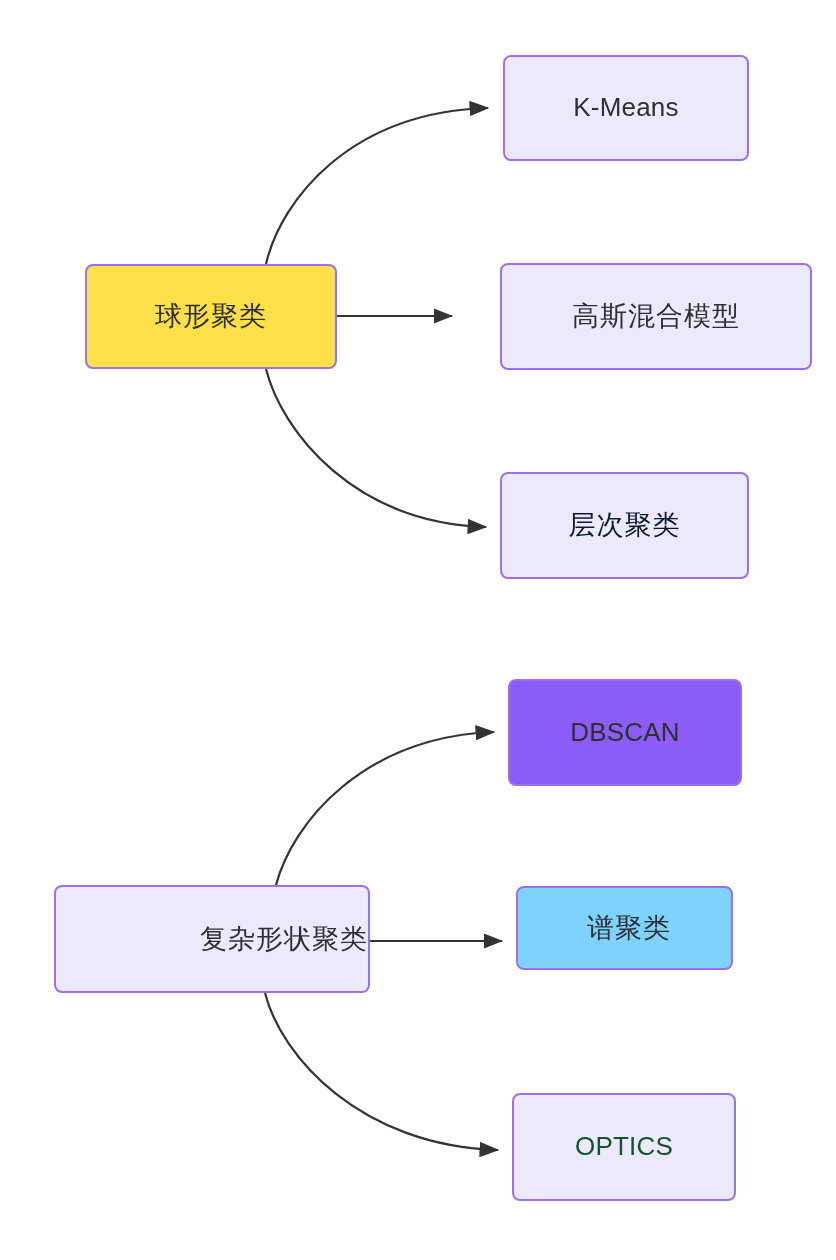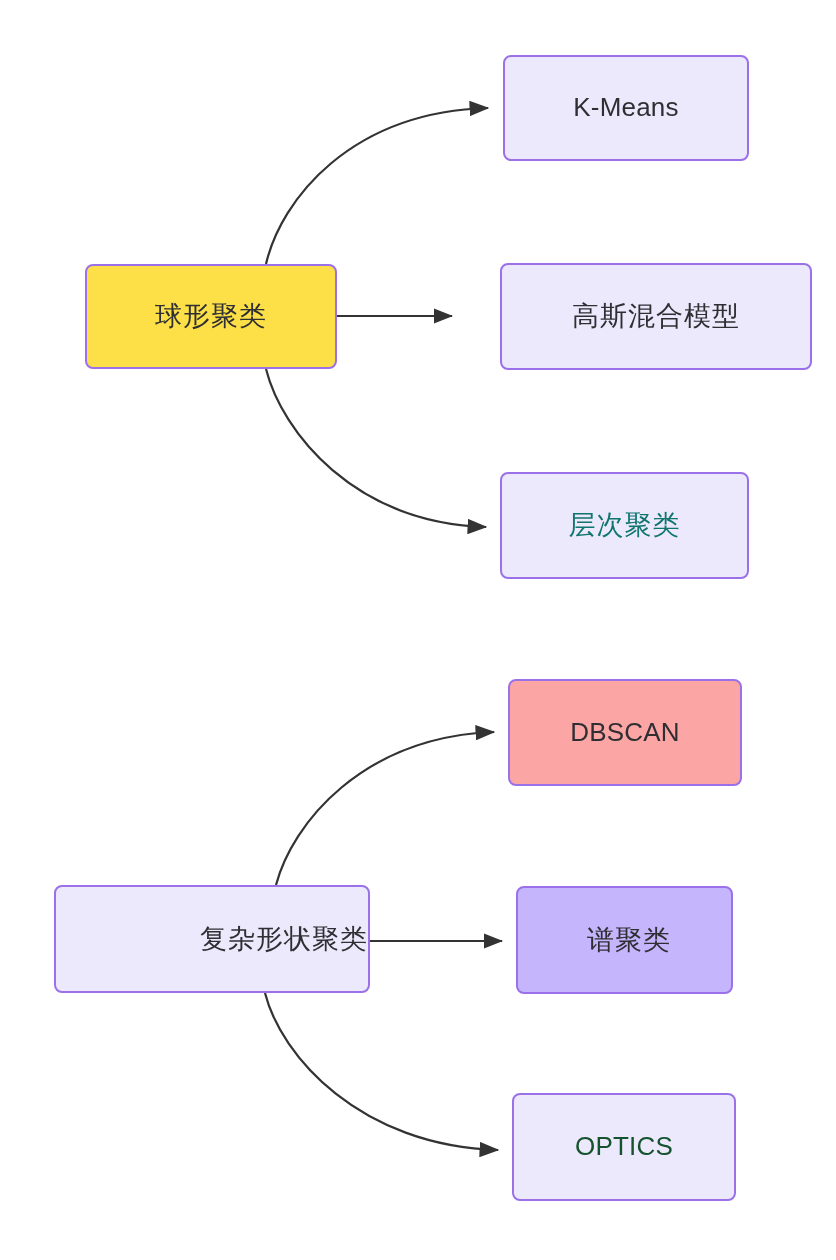--- a/index.html
+++ b/index.html
@@ -72,30 +72,30 @@
   <div id="nodes-layer">
       <div class="node cjk" style="left: 85px; top: 264px; width: 252px; height: 105px; background: #fde047; border-color: rgb(154, 113, 232); color: rgb(47, 47, 51);">
         <span class="node-label">球形聚类</span>
       </div>
       <div class="node" style="left: 503px; top: 55px; width: 246px; height: 106px; background: rgb(236, 233, 252); border-color: rgb(154, 113, 232); color: rgb(47, 47, 51);">
         <span class="node-label">K-Means</span>
       </div>
       <div class="node cjk" style="left: 466px; top: 263px; width: 312px; height: 107px; background: rgb(236, 233, 252); border-color: rgb(154, 113, 232); color: rgb(47, 47, 51); margin-left: 34px;">
         <span class="node-label">高斯混合模型</span>
       </div>
-      <div class="node cjk" style="left: 500px; top: 472px; width: 249px; height: 107px; background: rgb(236, 233, 252); border-color: rgb(154, 113, 232); color: #0f766e;">
+      <div class="node cjk" style="left: 500px; top: 472px; width: 249px; height: 107px; background: rgb(236, 233, 252); border-color: rgb(154, 113, 232); color: #0f172a;">
         <span class="node-label">层次聚类</span>
       </div>
       <div class="node cjk" style="left: 54px; top: 885px; width: 316px; height: 108px; background: rgb(236, 233, 252); border-color: rgb(154, 113, 232); color: rgb(47, 47, 51); justify-content: flex-end;">
         <span class="node-label">复杂形状聚类</span>
       </div>
-      <div class="node" style="left: 508px; top: 679px; width: 234px; height: 107px; background: #fca5a5; border-color: rgb(154, 113, 232); color: rgb(47, 47, 51);">
+      <div class="node" style="left: 508px; top: 679px; width: 234px; height: 107px; background: #8b5cf6; border-color: rgb(154, 113, 232); color: rgb(47, 47, 51);">
         <span class="node-label">DBSCAN</span>
       </div>
-      <div class="node cjk" style="left: 516px; top: 886px; width: 217px; height: 108px; background: #c4b5fd; border-color: rgb(154, 113, 232); color: rgb(47, 47, 51); padding-left: 9px;">
+      <div class="node cjk" style="left: 516px; top: 886px; width: 217px; height: 84px; background: #7dd3fc; border-color: rgb(154, 113, 232); color: rgb(47, 47, 51); padding-left: 9px;">
         <span class="node-label">谱聚类</span>
       </div>
       <div class="node" style="left: 512px; top: 1093px; width: 224px; height: 108px; background: rgb(236, 233, 252); border-color: rgb(154, 113, 232); color: #14532d;">
         <span class="node-label">OPTICS</span>
       </div>
     </div>
 
 </div>
 
 </body></html>

